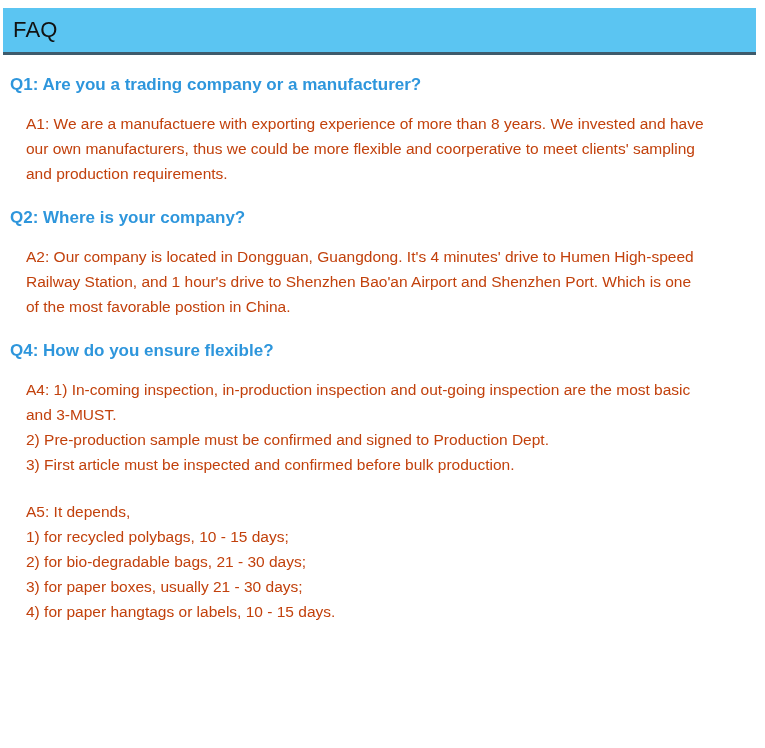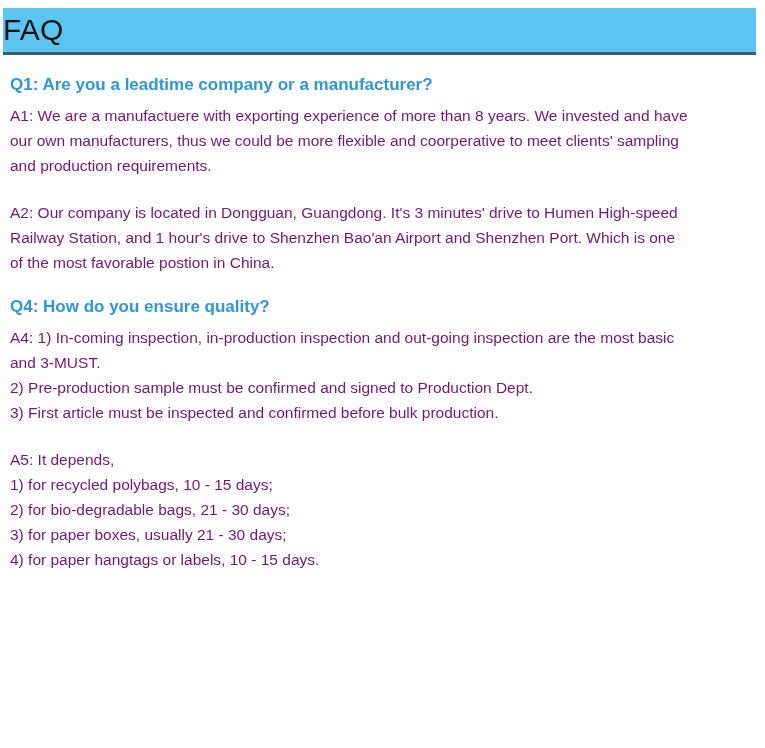--- a/index.html
+++ b/index.html
@@ -16,73 +16,75 @@
   }
   .faq-header-bar {
     margin: 8px 9px 0 3px;
     height: 44px;
     background: #5BC5F2;
     border-bottom: 3px solid #3E5B6C;
     display: flex;
     align-items: center;
   }
   .faq-header-title {
-    font-size: 30px;
+    padding-left: 10px;
+    font-size: 22px;
     letter-spacing: 0.2px;
     color: #121212;
     font-weight: 400;
   }
   .faq-content {
     padding: 20px 12px 0 10px;
   }
   .faq-item {
     margin: 0 0 22px 0;
   }
   .faq-question {
     margin: 0 0 8px 0;
     font-size: 17px;
     line-height: 20px;
     font-weight: 700;
     color: #2E96DC;
   }
   .faq-answer {
-    margin: 0;
+    margin: 16px;
     font-size: 15.5px;
     line-height: 25px;
-    color: #701a75;
+    color: #c2410c;
     white-space: pre-line;
   }
 </style>
 </head>
 <body>
 
 <div class="faq-header-bar">
   <span class="faq-header-title">FAQ</span>
 </div>
 
 <div class="faq-content">
 
   <div class="faq-item">
-    <h3 class="faq-question">Q1: Are you a leadtime company or a manufacturer?</h3>
+    <h3 class="faq-question">Q1: Are you a trading company or a manufacturer?</h3>
     <p class="faq-answer">A1: We are a manufactuere with exporting experience of more than 8 years. We invested and have
 our own manufacturers, thus we could be more flexible and coorperative to meet clients' sampling
 and production requirements.</p>
   </div>
 
   <div class="faq-item">
-    <p class="faq-answer">A2: Our company is located in Dongguan, Guangdong. It's 3 minutes' drive to Humen High-speed
+    <h3 class="faq-question">Q2: Where is your company?</h3>
+    <p class="faq-answer">A2: Our company is located in Dongguan, Guangdong. It's 4 minutes' drive to Humen High-speed
 Railway Station, and 1 hour's drive to Shenzhen Bao'an Airport and Shenzhen Port. Which is one
 of the most favorable postion in China.</p>
   </div>
 
   <div class="faq-item">
   </div>
 
   <div class="faq-item">
-    <h3 class="faq-question">Q4: How do you ensure quality?</h3>
+    <h3 class="faq-question">Q4: How do you ensure flexible?</h3>
     <p class="faq-answer">A4: 1) In-coming inspection, in-production inspection and out-going inspection are the most basic
 and 3-MUST.
 2) Pre-production sample must be confirmed and signed to Production Dept.
 3) First article must be inspected and confirmed before bulk production.</p>
   </div>
 
   <div class="faq-item">
     <p class="faq-answer">A5: It depends,
 1) for recycled polybags, 10 - 15 days;
 2) for bio-degradable bags, 21 - 30 days;

